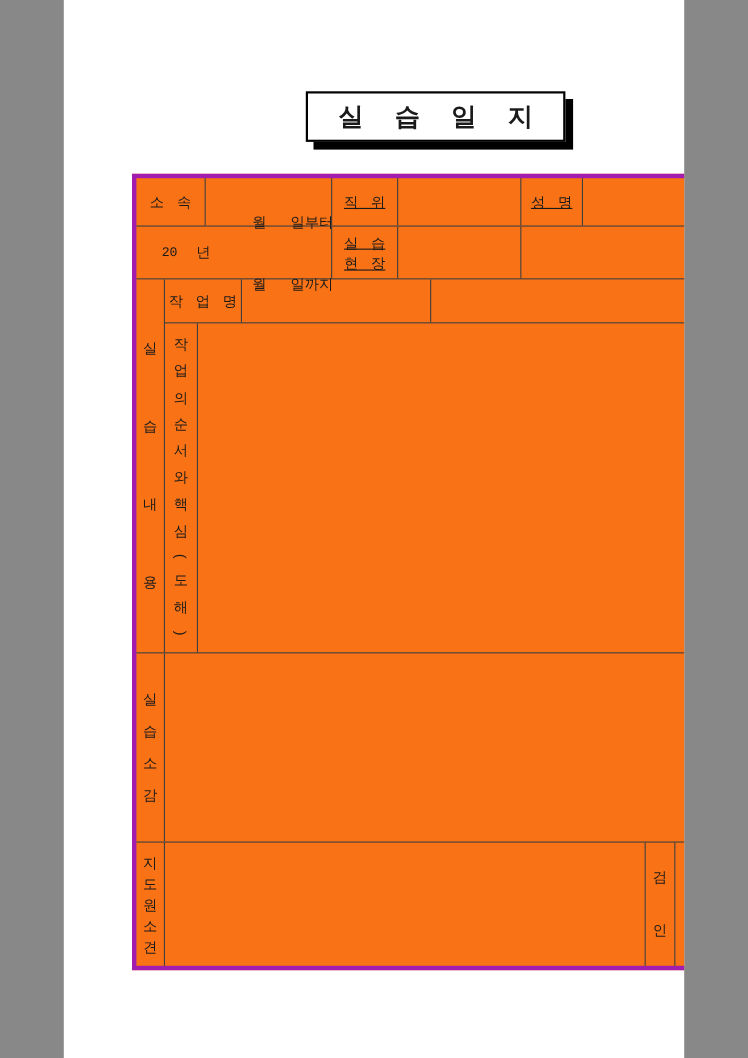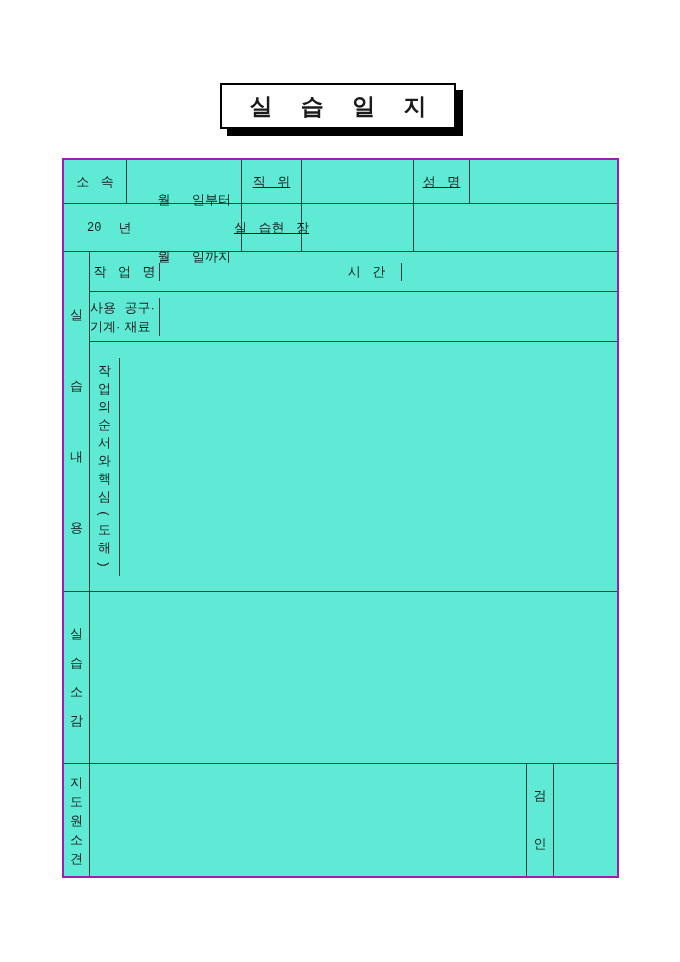--- a/index.html
+++ b/index.html
@@ -1,56 +1,56 @@
 <!DOCTYPE html>
 <html><head>
 <meta charset="utf-8">
 <style>
   html,body{margin:0;padding:0;background:#888;}
   #doc{
-    position:relative;width:680px;height:962px;background:#ffffff;margin:0 auto;
+    position:relative;width:564px;height:962px;background:#ffffff;margin:0 auto;
     font-family:"Liberation Sans",sans-serif;color:#1a1a1a;overflow:hidden;
   }
   
   .title-box{
     position:absolute;left:220px;top:83px;width:232px;height:42px;
     border:2px solid #000;background:#fff;box-shadow:7px 7px 0 0 #000;
     display:flex;align-items:center;justify-content:center;
     font-size:23px;font-weight:bold;word-spacing:22px;white-space:pre;
   }
   
   .form-table{
     position:absolute;left:62px;top:158px;width:557px;
-    border:2px solid #a21caf;box-sizing:border-box;background:#5eead4;
+    border:4px solid #a21caf;box-sizing:border-box;background:#f97316;
     font-size:13px;
   }
   .form-table *{box-sizing:border-box;}
   .row{display:flex;border-bottom:1px solid #3f3f3f;}
   .row:last-child{border-bottom:none;}
   .c{border-right:1px solid #3f3f3f;display:flex;align-items:center;justify-content:center;}
   .c:last-child{border-right:none;}
   .flex1{flex:1;}
   .lbl{word-spacing:8px;white-space:pre;text-align:center;}
-  .two-line{flex-direction:row;line-height:19px;}
+  .two-line{flex-direction:column;line-height:19px;}
   
   .r1{height:44px;}
   .r2{height:48px;}
   .section{height:340px;}
   .r6{height:172px;}
   .r7{height:112px;}
   
   .date-cell{justify-content:flex-start;}
   .yr20{margin-left:23px;font-size:12px;font-family:Liberation Mono, monospace;}
   .yr{margin-left:17px;}
-  .period{margin-left:26px;line-height:19px;white-space:pre;}
+  .period{margin-left:38px;line-height:19px;white-space:pre;}
   
   .sec-label{width:26px;flex-direction:column;justify-content:space-around;padding:28px 0;}
   .sec-label.tight{justify-content:center;line-height:19px;padding:0;}
   .sec-body{flex:1;display:flex;flex-direction:column;}
-  .srow{display:flex;border-bottom:1px solid #3f3f3f;align-items:center;}
+  .srow{display:flex;border-bottom:1px solid #3f3f3f;}
   .srow:last-child{border-bottom:none;flex:1;}
   .r3{height:40px;}
   .r4{height:50px;}
   .vert{display:flex;flex-direction:column;align-items:center;}
   .work-order{width:30px;justify-content:space-evenly;padding:4px 0;}
   .rot{display:inline-block;transform:rotate(90deg);}
   .seal-col{width:27px;flex-direction:column;justify-content:center;gap:30px;}
   
   .w63{width:63px;}.w115{width:115px;}.w60{width:60px;text-decoration:underline;}.w112{width:112px;}
   .w56{width:56px;text-decoration:underline;}.w178{width:178px;}.w70{width:70px;}.w172{width:172px;}
@@ -97,28 +97,20 @@
       <div class="c sec-label vert">
           <span>실</span>
           <span>습</span>
           <span>내</span>
           <span>용</span>
         </div>
       <div class="sec-body">
         <div class="srow r3">
           <div class="c w70 lbl">작 업 명</div>
           <div class="c w172"></div>
-          <div class="c w70 lbl">시 간</div>
-          <div class="c flex1"></div>
-        </div>
-        <div class="srow r4">
-          <div class="c w70 two-line">
-            <div>사용기계·</div>
-            <div>공구·재료</div>
-          </div>
           <div class="c flex1"></div>
         </div>
         <div class="srow">
           <div class="c work-order vert">
               <span>작</span>
               <span>업</span>
               <span>의</span>
               <span>순</span>
               <span>서</span>
               <span>와</span>

